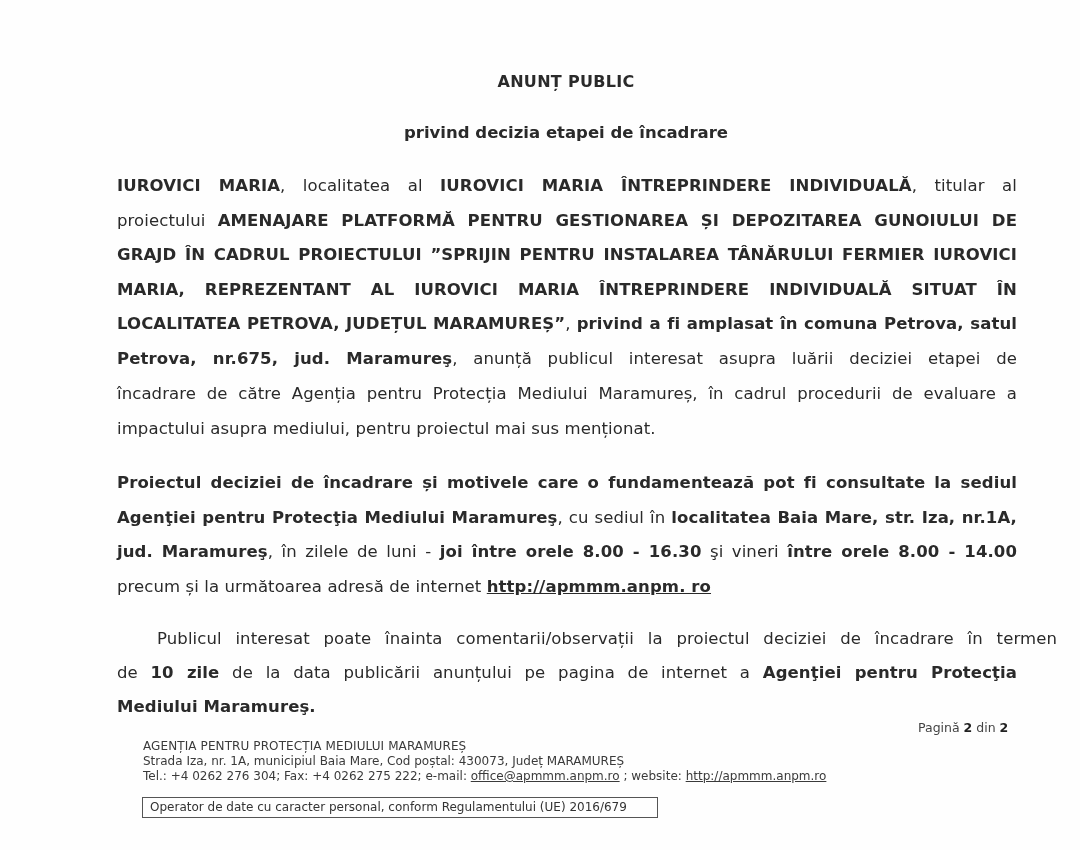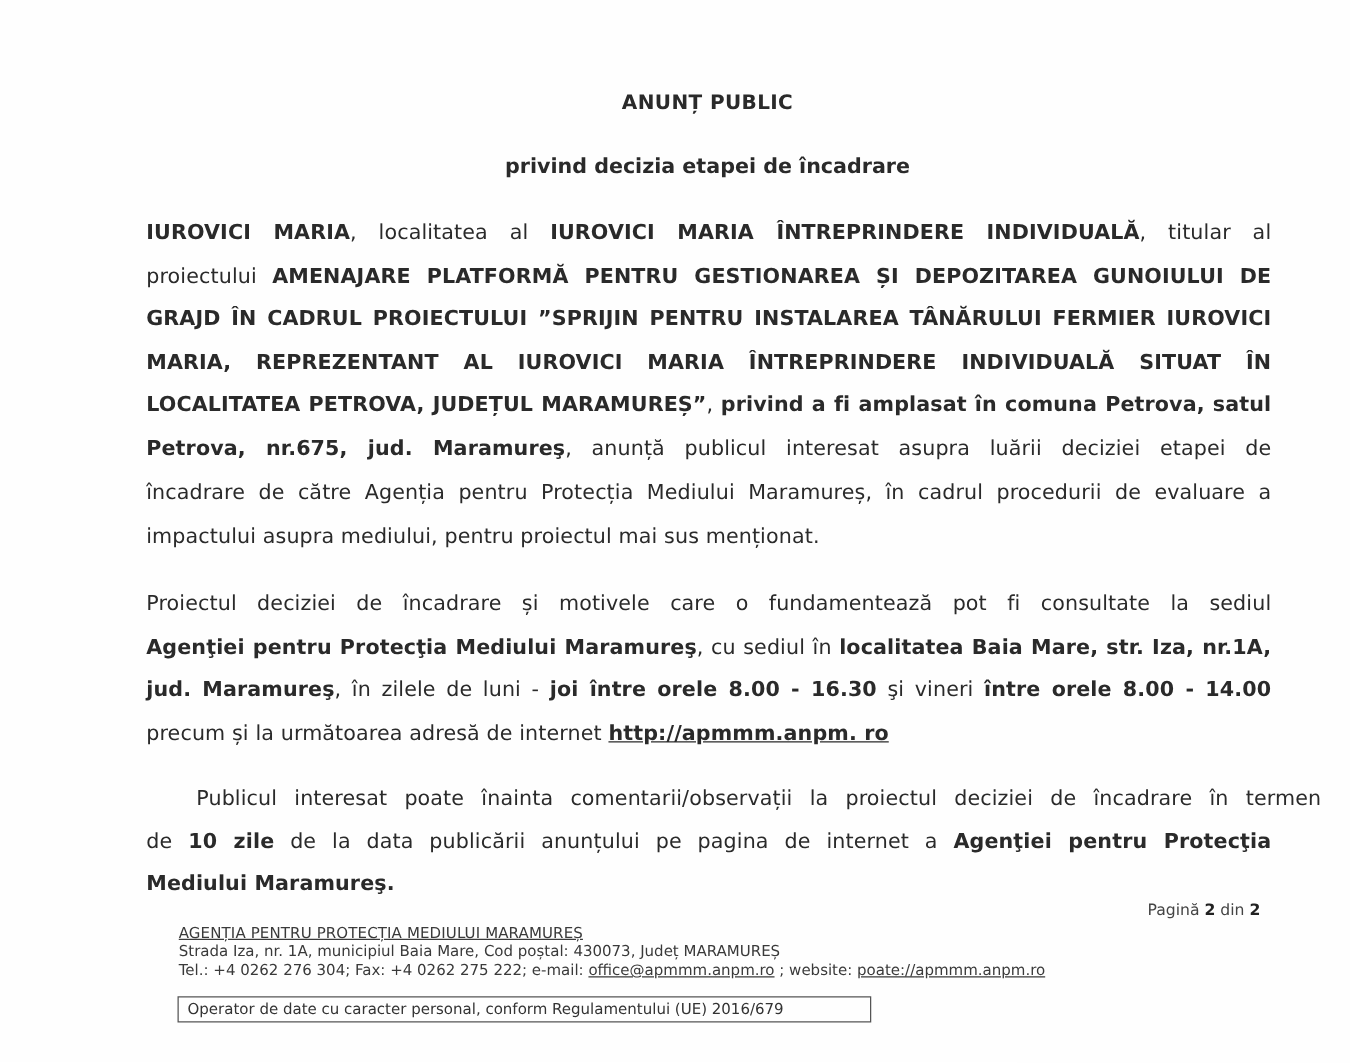--- a/index.html
+++ b/index.html
@@ -64,30 +64,30 @@
     .pagenum .b { color: #222; }
     .footer {
       position: absolute;
       left: 143px;
       top: 739px;
       font-size: 12px;
       line-height: 15px;
       color: #3a3a3a;
       white-space: nowrap;
     }
-    .footer .org { text-transform: none; letter-spacing: 0.1px; text-decoration: underline; }
+    .footer .org { text-transform: none; letter-spacing: 0.1px; }
     .footer a {
       color: #3a3a3a;
       text-decoration: underline;
     }
     .gdpr-box {
       position: absolute;
       left: 142px;
       top: 797px;
-      width: 555px;
+      width: 516px;
       height: 21px;
       border: 1px solid #555;
       box-sizing: border-box;
       font-size: 12px;
       line-height: 19px;
       padding-left: 7px;
       color: #333;
       white-space: nowrap;
     }
   </style>
@@ -103,37 +103,37 @@
       <div class="line" style="top: 175px;"><span class="b">IUROVICI MARIA</span><span>, localitatea al </span><span class="b">IUROVICI MARIA ÎNTREPRINDERE INDIVIDUALĂ</span><span>, titular al</span></div>
       <div class="line" style="top: 210px;"><span>proiectului </span><span class="b">AMENAJARE PLATFORMĂ PENTRU GESTIONAREA ȘI DEPOZITAREA GUNOIULUI DE</span></div>
       <div class="line" style="top: 244px;"><span class="b">GRAJD ÎN CADRUL PROIECTULUI ”SPRIJIN PENTRU INSTALAREA TÂNĂRULUI FERMIER IUROVICI</span></div>
       <div class="line" style="top: 279px;"><span class="b">MARIA, REPREZENTANT AL IUROVICI MARIA ÎNTREPRINDERE INDIVIDUALĂ SITUAT ÎN</span></div>
       <div class="line" style="top: 313px;"><span class="b">LOCALITATEA PETROVA, JUDEȚUL MARAMUREȘ”</span><span>, </span><span class="b">privind a fi amplasat în comuna Petrova, satul</span></div>
       <div class="line" style="top: 348px;"><span class="b">Petrova, nr.675, jud. Maramureş</span><span>, anunță publicul interesat asupra luării deciziei etapei de</span></div>
       <div class="line" style="top: 383px;"><span>încadrare de către Agenția pentru Protecția Mediului Maramureș, în cadrul procedurii de evaluare a</span></div>
       <div class="line last" style="top: 418px;"><span>impactului asupra mediului, pentru proiectul mai sus menționat.</span></div>
     </div>
   <div id="p2">
-      <div class="line" style="top: 472px;"><span>Proiectul deciziei de încadrare și motivele care o fundamentează pot fi consultate la sediul</span></div>
+      <div class="line" style="top: 472px; font-weight: bold;"><span>Proiectul deciziei de încadrare și motivele care o fundamentează pot fi consultate la sediul</span></div>
       <div class="line" style="top: 507px;"><span class="b">Agenţiei pentru Protecţia Mediului Maramureş</span><span>, cu sediul în </span><span class="b">localitatea Baia Mare, str. Iza, nr.1A,</span></div>
       <div class="line" style="top: 541px;"><span class="b">jud. Maramureş</span><span>, în zilele de luni - </span><span class="b">joi între orele 8.00 - 16.30</span><span> şi vineri </span><span class="b">între orele 8.00 - 14.00</span></div>
       <div class="line last" style="top: 576px;"><span>precum și la următoarea adresă de internet  </span><span class="u">http://apmmm.anpm. ro</span></div>
     </div>
   <div id="p3">
       <div class="line" style="top: 628px; margin-left: 40px;"><span>Publicul interesat poate înainta comentarii/observații la proiectul deciziei de încadrare în termen</span></div>
       <div class="line" style="top: 662px;"><span>de </span><span class="b">10 zile</span><span> de la data publicării anunțului pe pagina de internet a </span><span class="b">Agenţiei pentru Protecţia</span></div>
       <div class="line last" style="top: 696px;"><span class="b">Mediului Maramureş.</span></div>
     </div>
 
   <div class="pagenum">
     <span>Pagină </span><span class="b">2</span><span> din </span><span class="b">2</span>
   </div>
 
   <div class="footer">
     <div class="org">AGENȚIA PENTRU PROTECȚIA MEDIULUI MARAMUREȘ</div>
     <div>Strada Iza, nr. 1A, municipiul Baia Mare, Cod poștal: 430073, Județ MARAMUREȘ</div>
     <div>
-      <span>Tel.: +4 0262 276 304;  Fax: +4 0262 275 222; e-mail: </span><a>office@apmmm.anpm.ro</a><span> ; website: </span><a>poate://apmmm.anpm.ro</a>
+      <span>Tel.: +4 0262 276 304;  Fax: +4 0262 275 222; e-mail: </span><a>office@apmmm.anpm.ro</a><span> ; website: </span><a>http://apmmm.anpm.ro</a>
     </div>
   </div>
 
   <div class="gdpr-box">Operator de date cu caracter personal, conform Regulamentului (UE) 2016/679</div>
 </div>
 
 </body></html>

